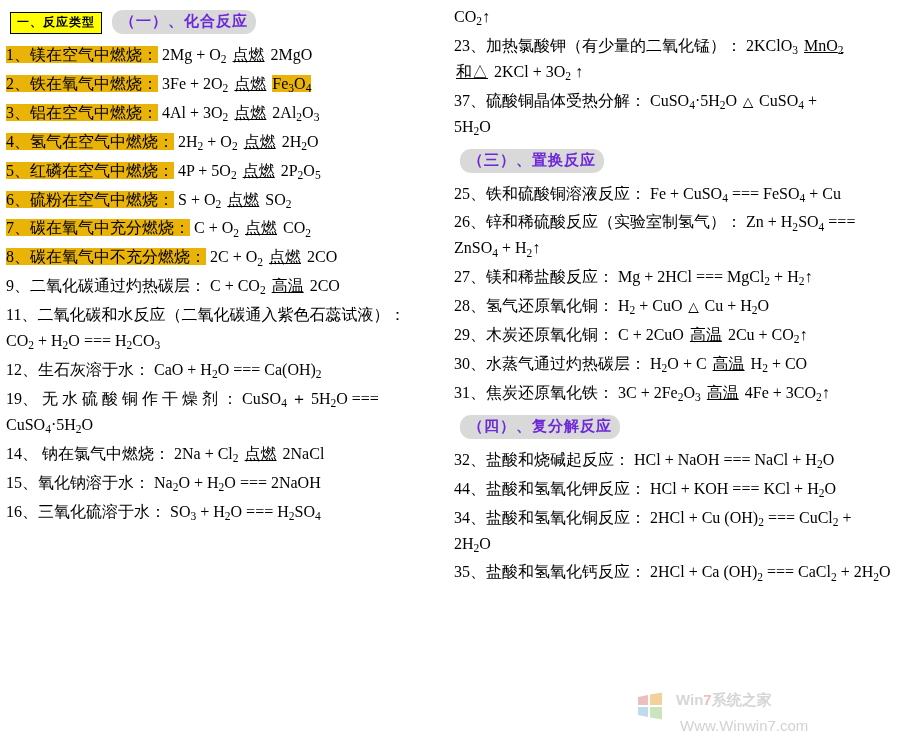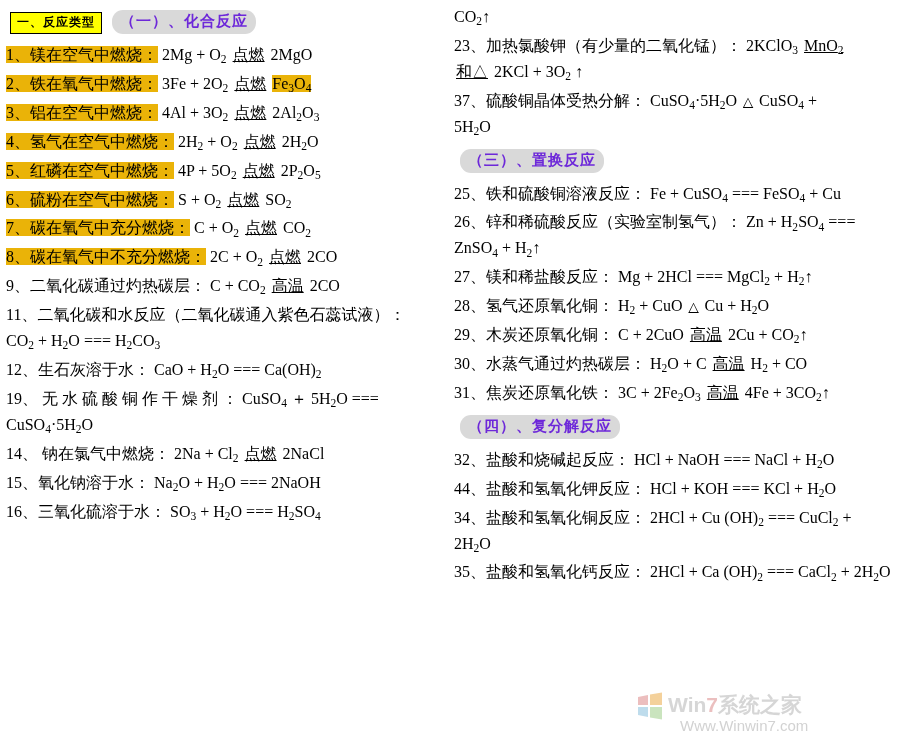--- a/index.html
+++ b/index.html
@@ -84,25 +84,25 @@
   }
   .wm-logo {
     position: absolute;
     left: 4px;
     top: 2px;
     width: 40px;
     height: 30px;
   }
   .wm-text1 {
     position: absolute;
-    left: 36px;
+    left: 44px;
     top: 2px;
     font-family: "Liberation Sans", sans-serif;
     font-weight: bold;
-    font-size: 21px;
+    font-size: 15px;
     color: #cfcfcf;
     opacity: 0.85;
     white-space: nowrap;
   }
   .wm-text1 .red { color: #e8b4b4; }
   .wm-text2 {
     position: absolute;
     left: 48px;
     top: 28px;
     font-family: "Liberation Sans", sans-serif;

